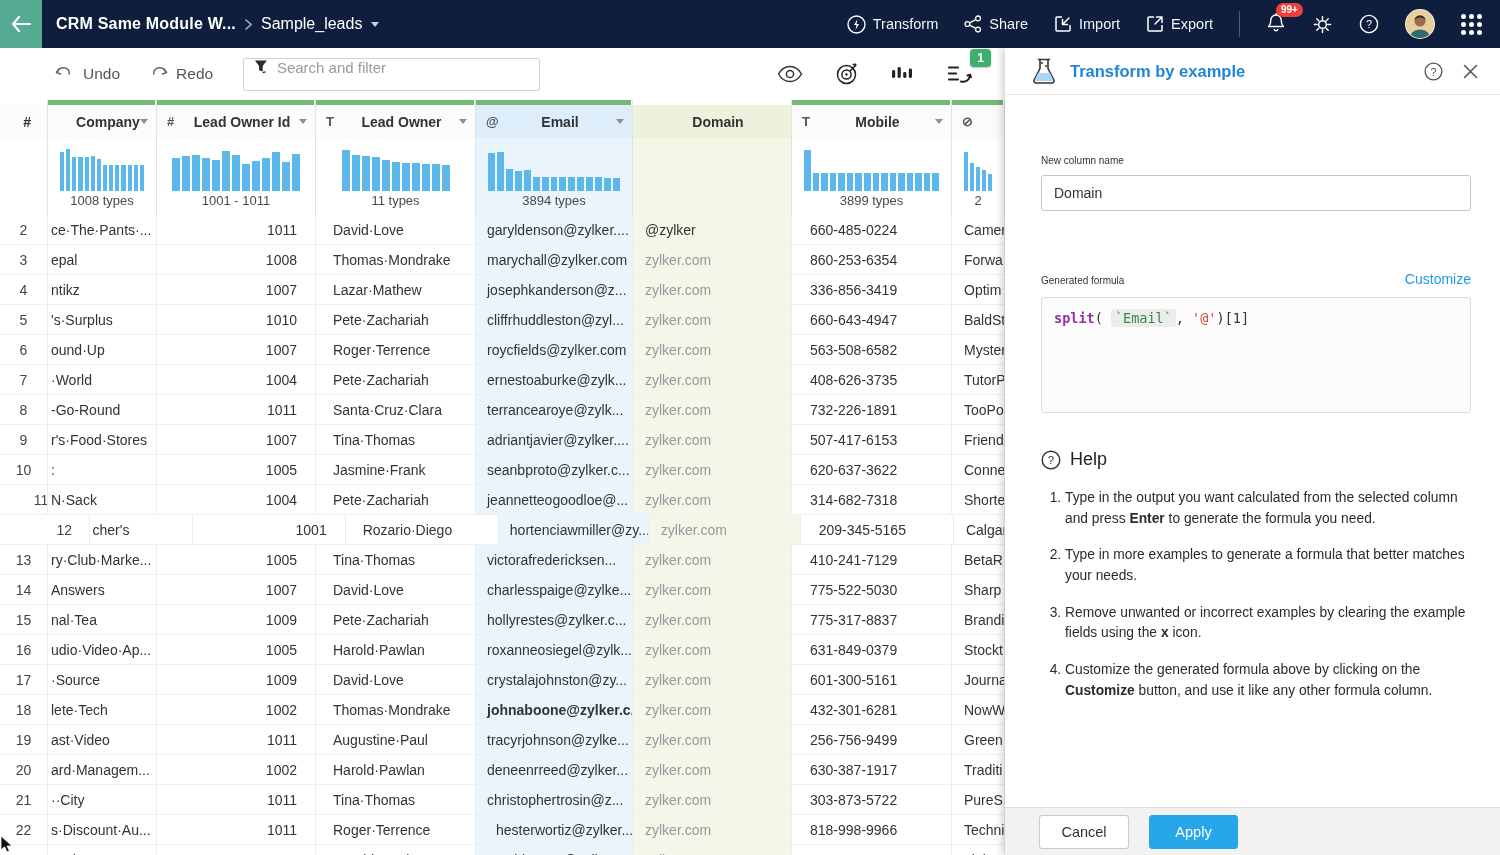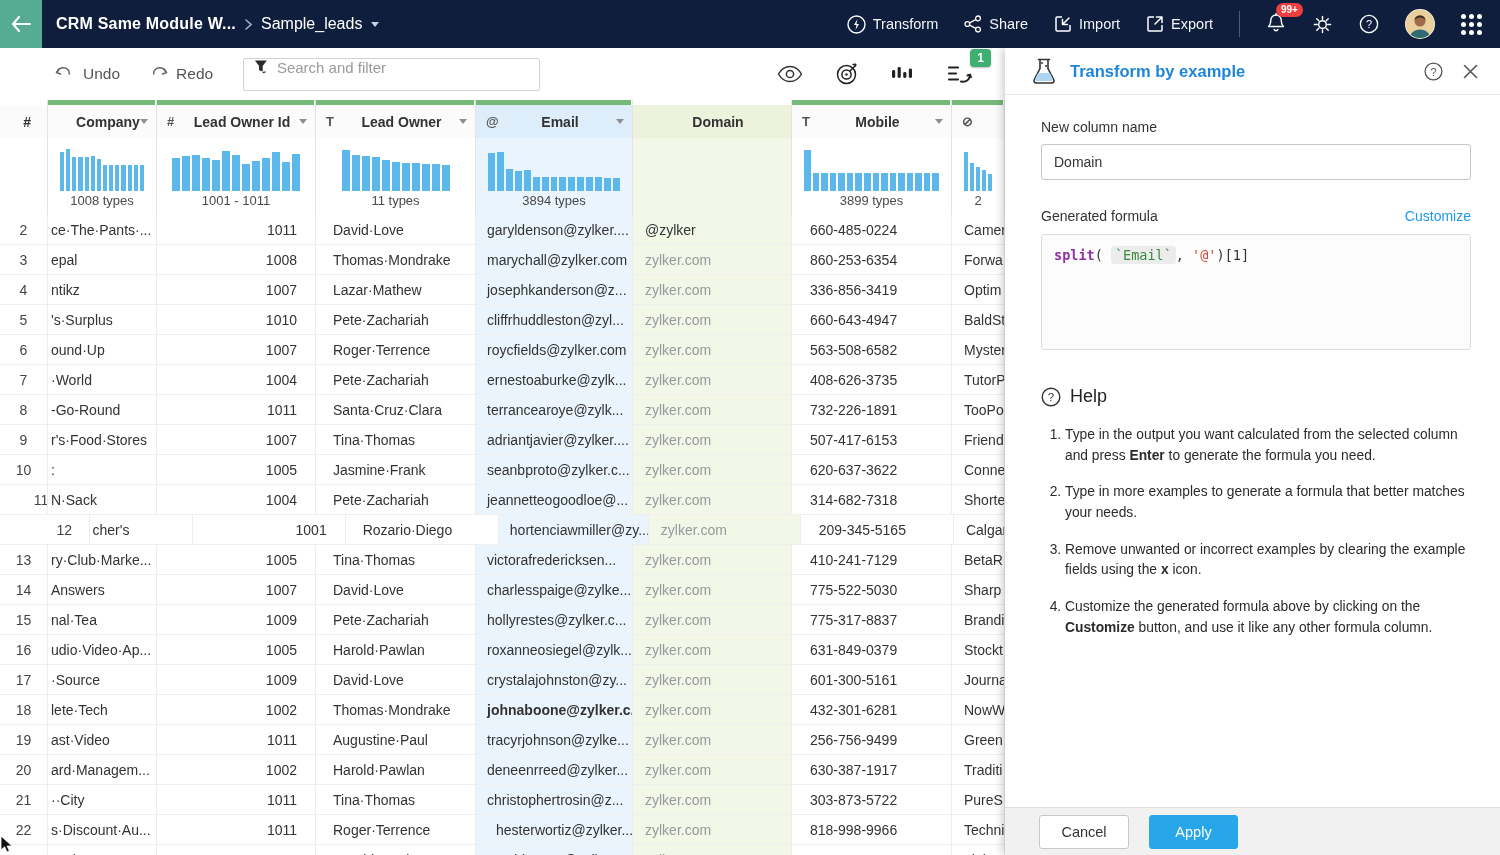--- a/index.html
+++ b/index.html
@@ -83,21 +83,21 @@
 
   
   .panel { position:absolute; top:48px; left:1005px; width:495px; height:807px; background:#fff;
            box-shadow:-3px 0 8px rgba(0,0,0,.18); z-index:20; }
   .panel-header { height:47px; display:flex; align-items:center; padding:0 22px 0 26px;
                   border-bottom:1px solid #e8e8e8; }
   .panel-title { font-size:16.5px; font-weight:700; color:#1e86d9; margin-left:13px; }
   .panel-h-icons { margin-left:auto; display:flex; align-items:center; gap:20px; color:#555; }
   .panel-h-icons .picon { cursor:pointer; display:flex; }
   .panel-body { padding:24px 28px 0 36px; }
-  .field-label { font-size:14px; color:#333; margin-bottom:9px; }
+  .field-label { font-size:10px; color:#333; margin-bottom:9px;margin-top:36px; }
   .text-input { width:430px; height:36px; border:1px solid #c6c6c6; border-radius:3px; padding:0 12px;
                 font-size:14px; color:#333; font-family:"Liberation Sans", sans-serif; outline:none; }
   .formula-head { width:430px; display:flex; align-items:baseline; margin-top:28px; }
   .customize-link { margin-left:auto; color:#1d9be8; font-size:14px; cursor:pointer; }
   .formula-box { width:430px; height:116px; margin-top:10px; background:#fcfcfc; border:1px solid #dcdcdc;
                  border-radius:3px; padding:12px 12px; font-family:"DejaVu Sans Mono", monospace;
                  font-size:13.5px; color:#333; }
   .tk-fn { color:#9330a8; font-weight:700; }
   .tk-col { color:#3a8b3f; background:#ececec; border-radius:3px; padding:1px 4px; }
   .tk-str { color:#d14334; }

